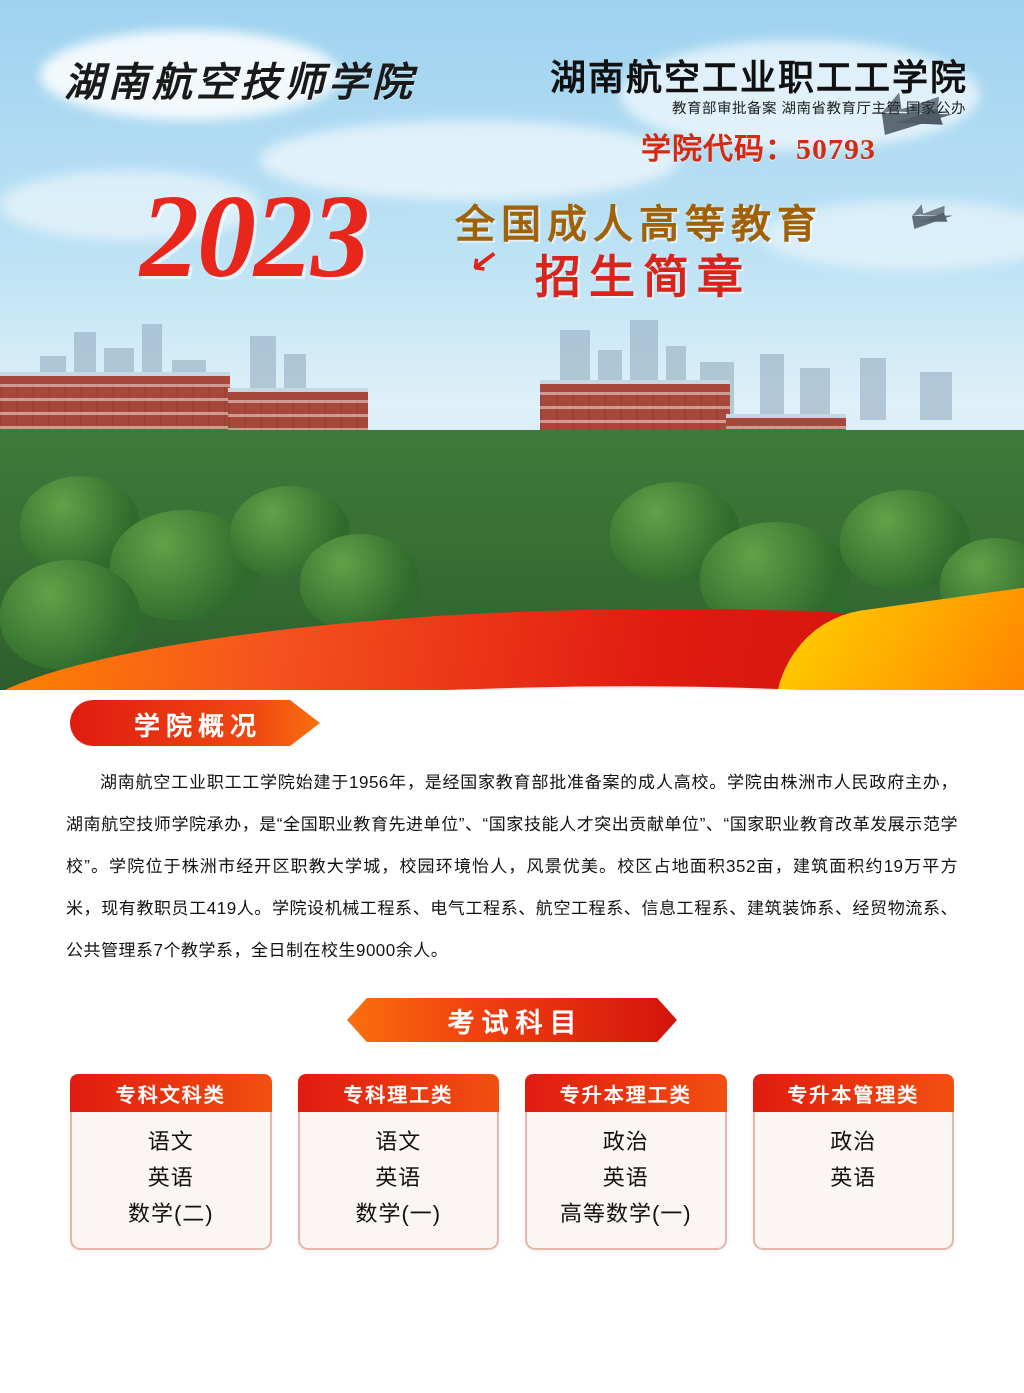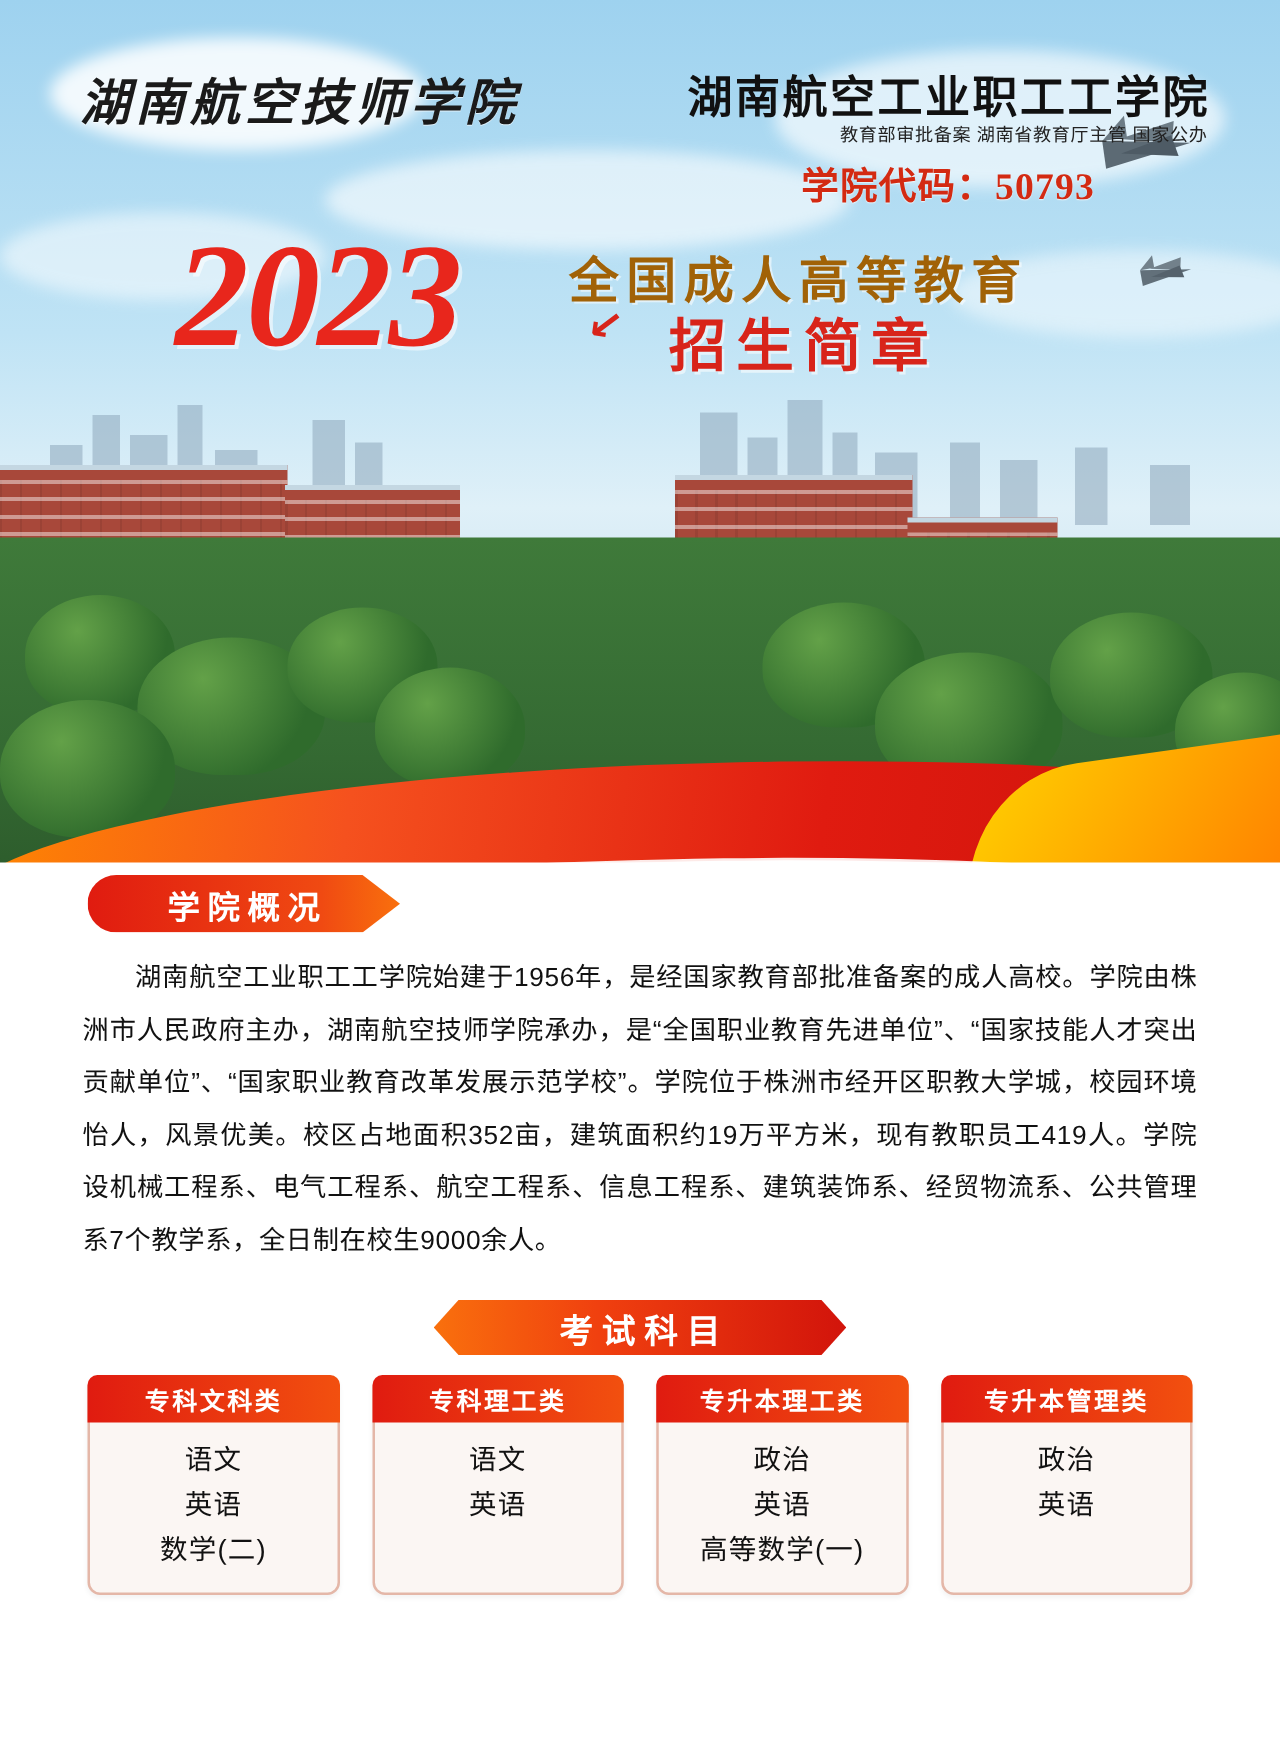--- a/index.html
+++ b/index.html
@@ -266,21 +266,21 @@
     font-family: "Liberation Serif", "DejaVu Serif", serif;
     font-size: 26px;
     font-weight: 700;
     letter-spacing: 6px;
     padding-left: 6px;
   }
 
   .para {
     margin: 16px 66px 0 66px;
     font-family: "Liberation Sans", "DejaVu Sans", sans-serif;
-    font-size: 21px;
+    font-size: 17px;
     line-height: 42px;
     color: #111;
     text-align: justify;
     text-indent: 2em;
     letter-spacing: .5px;
   }
 
   .exam-ribbon {
     position: relative;
     margin: 26px auto 0 auto;
@@ -298,21 +298,21 @@
     font-size: 27px;
     font-weight: 700;
     letter-spacing: 7px;
     padding-left: 7px;
   }
 
   .cards {
     display: flex;
     justify-content: flex-end;
     gap: 26px;
-    margin-top: 16px;
+    margin-top: 32px;
     padding: 0 70px;
   }
   .card {
     width: 202px;
     border: 2px solid #e4b7a8;
     border-radius: 10px;
     background: #fbf6f3;
     padding-bottom: 16px;
     box-shadow: 0 2px 4px rgba(0,0,0,.05);
   }
@@ -445,20 +445,21 @@
           <li>英语</li>
           <li>数学(二)</li>
         </ul>
       </div>
 
       <div class="card">
         <div class="card-head">专科理工类</div>
         <ul>
           <li>语文</li>
           <li>英语</li>
+          <li>数学(一)</li>
         </ul>
       </div>
 
       <div class="card">
         <div class="card-head">专升本理工类</div>
         <ul>
           <li>政治</li>
           <li>英语</li>
           <li>高等数学(一)</li>
         </ul>

